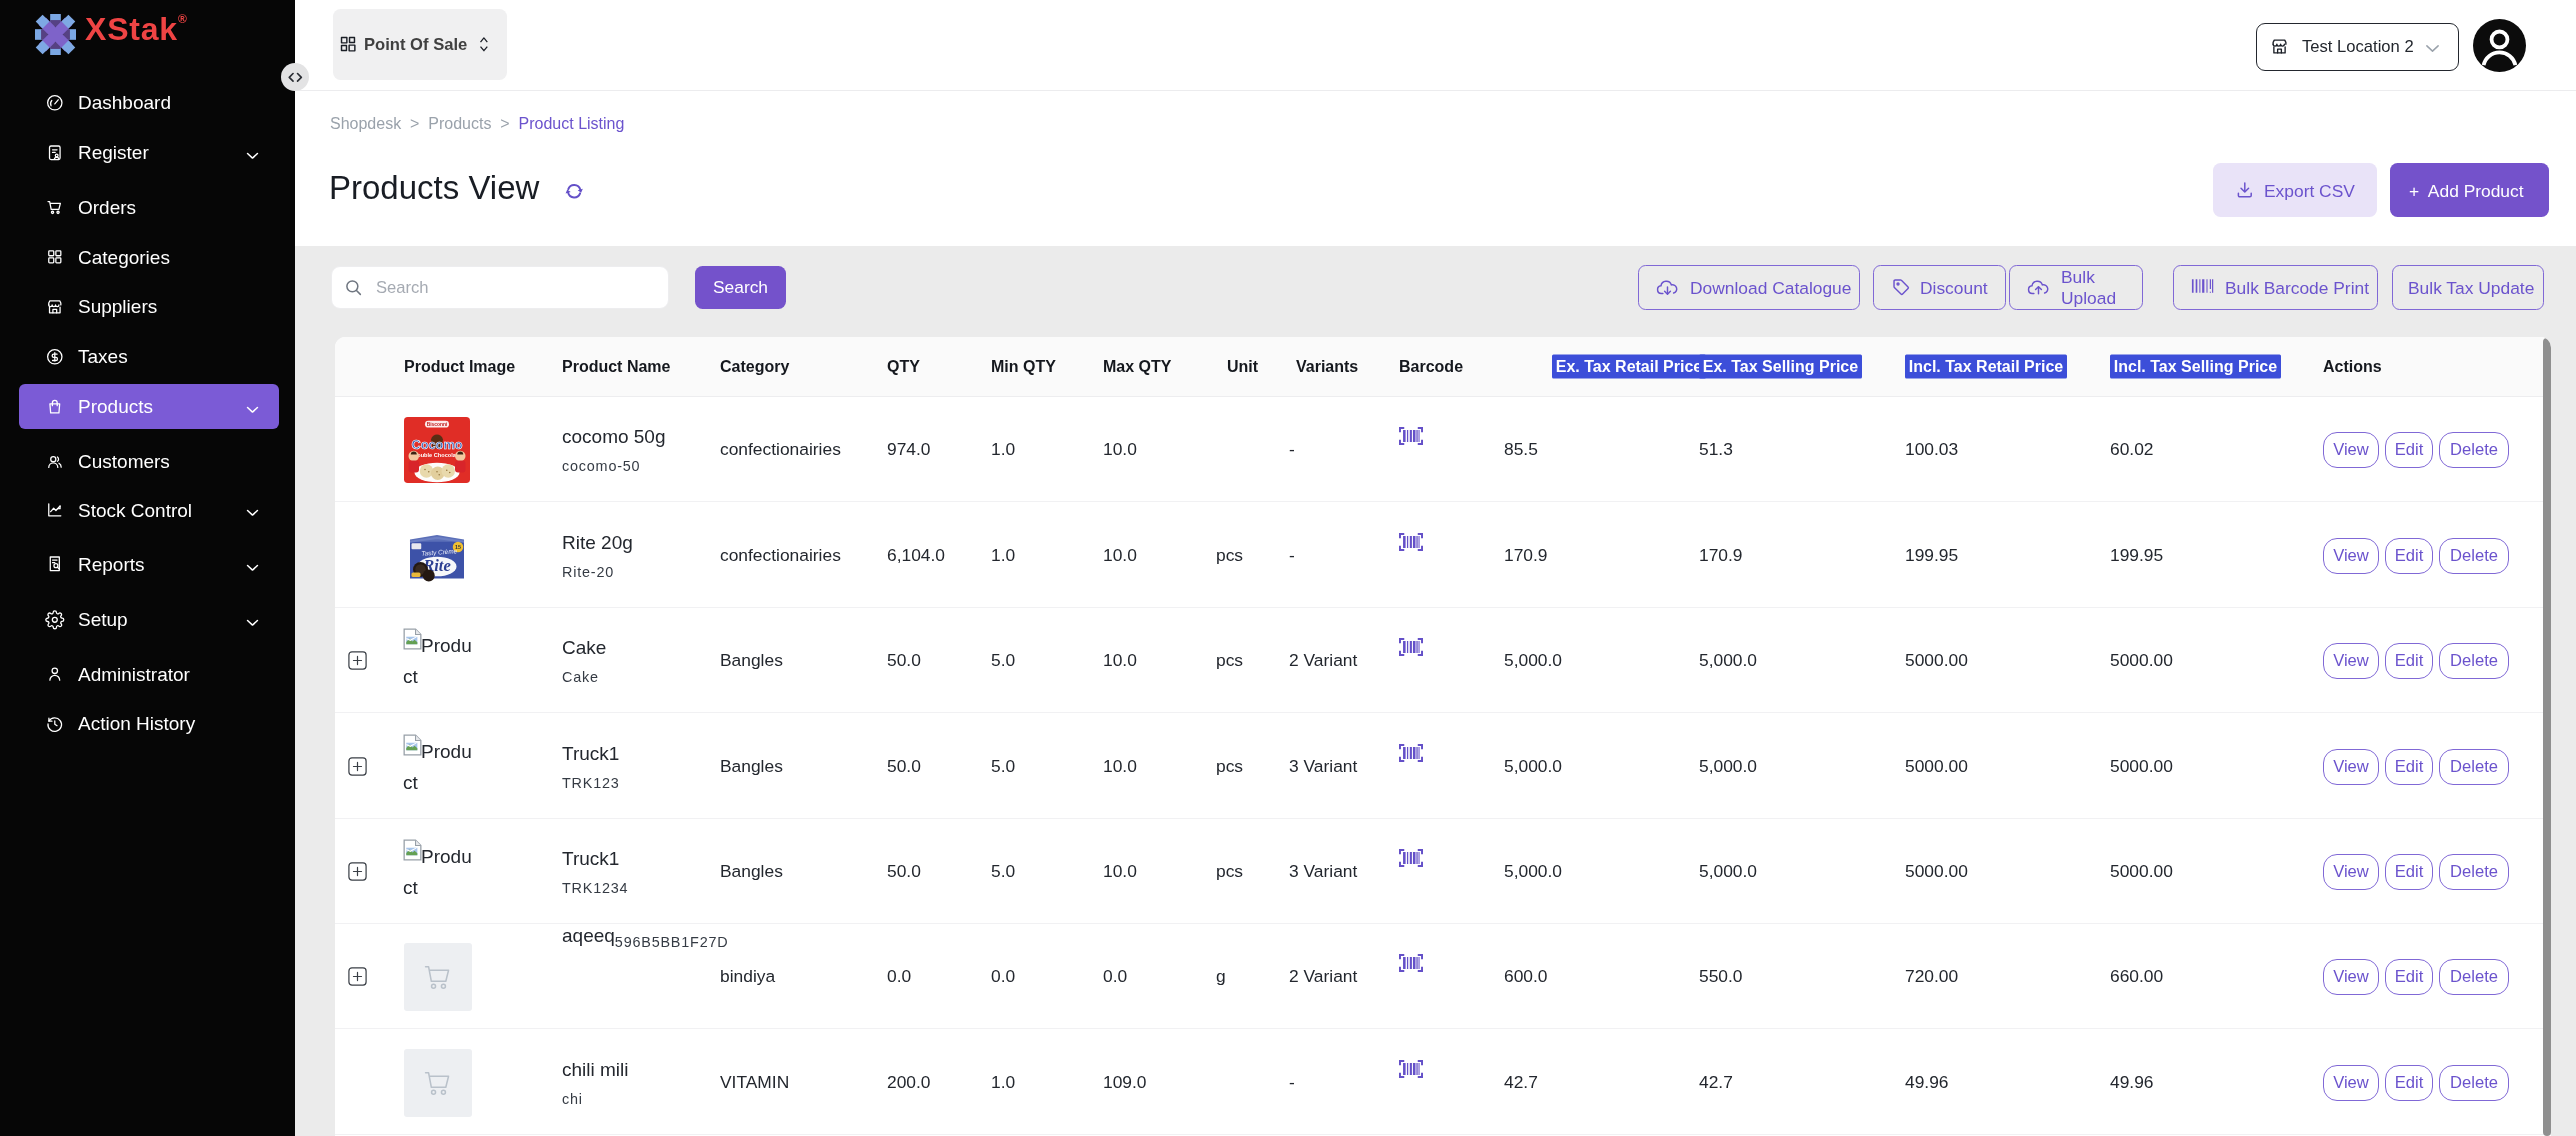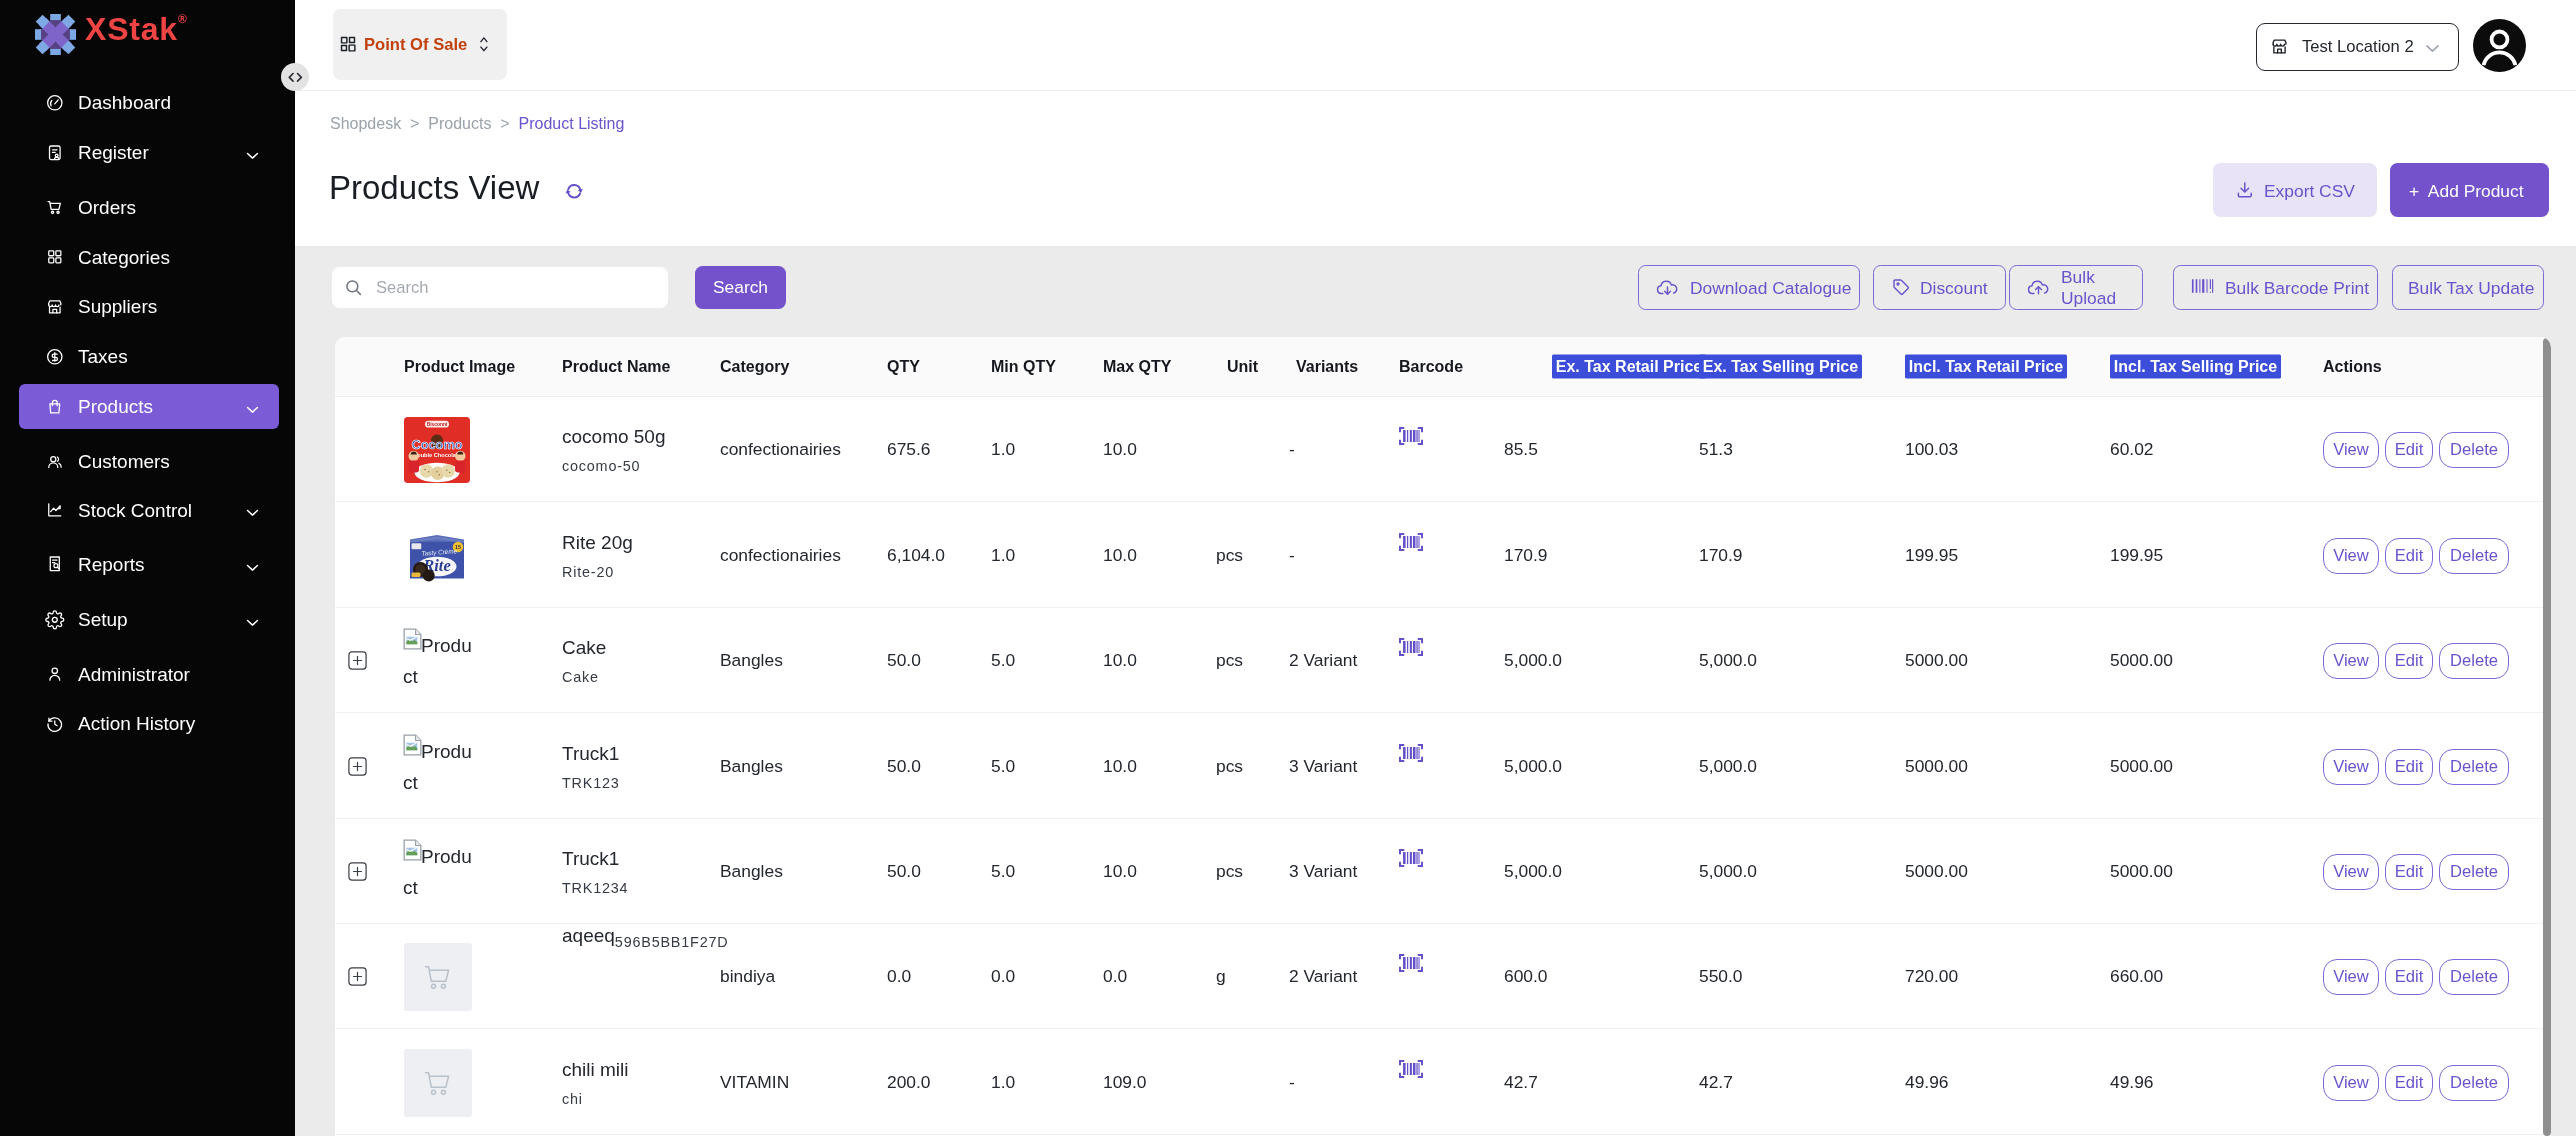--- a/index.html
+++ b/index.html
@@ -22,21 +22,21 @@
 <div class="topbar">
   <div style="position:absolute;left:38px;top:9px;width:174px;height:71px;background:#f0f0f1;border-radius:7.6px;"></div>
   <div style="position:absolute;left:45px;top:36px;"><svg width="16" height="16" viewBox="0 0 21 21" style="">
         <g fill="none" stroke="#1b1f27" stroke-width="1.9" stroke-linecap="round" stroke-linejoin="round">
           <rect x="2" y="2" width="7" height="7"></rect>
           <rect x="12.5" y="2" width="6.5" height="6.5"></rect>
           <rect x="2" y="12.5" width="6.5" height="6.5"></rect>
           <rect x="12" y="12" width="7.5" height="7.5"></rect>
         </g>
       </svg></div>
-  <div style="position:absolute;left:69px;top:35px;font-size:16.6px;font-weight:bold;color:#c2410c;">Point Of Sale</div>
+  <div style="position:absolute;left:69px;top:35px;font-size:16.6px;font-weight:bold;color:#404040;">Point Of Sale</div>
   <div style="position:absolute;left:184px;top:36px;"><svg width="9.8" height="16.6" viewBox="0 0 13 22" style="">
         <path d="M2 8l4.5-5.5L11 8" fill="none" stroke="#1b1f27" stroke-width="1.7" stroke-linejoin="round"></path>
         <path d="M2 14l4.5 5.5L11 14" fill="none" stroke="#1b1f27" stroke-width="1.7" stroke-linejoin="round"></path>
       </svg></div>
 
   <div style="position:absolute;left:1961px;top:23px;width:203px;height:48px;border:1.5px solid #23272e;border-radius:9px;"></div>
   <div style="position:absolute;left:1974px;top:36px;"><svg width="21" height="21" viewBox="0 0 28 28" style="">
         <g fill="none" stroke="#1b1f27" stroke-width="1.8" stroke-linecap="round" stroke-linejoin="round">
           <path d="M5.5 11V8.5L7 5.5h14l1.5 3V11"></path>
           <path d="M5.5 11c0 1.3 1.1 2.4 2.5 2.4s2.5-1.1 2.5-2.4c0 1.3 1.1 2.4 2.5 2.4s2.5-1.1 2.5-2.4c0 1.3 1.1 2.4 2.5 2.4s2.5-1.1 2.5-2.4"></path>
@@ -178,21 +178,21 @@
           <circle cx="75" cy="52" r="7" fill="#f3c9a0"></circle>
           <rect x="68" y="58" width="14" height="16" rx="4" fill="#d8242a"></rect>
           <path d="M9 50a4 4 0 0 1 8 0" fill="#3c2414"></path>
           <path d="M71 50a4 4 0 0 1 8 0" fill="#3c2414"></path>
         </svg></div>
       <div style="position:absolute;left:227px;top:0;height:105px;display:flex;flex-direction:column;justify-content:center;">
         <div style="font-size:19px;color:#23272e;line-height:23px;">cocomo 50g</div>
         <div style="font-size:14.4px;color:#353b44;line-height:18px;margin-top:9px;letter-spacing:0.8px;">cocomo-50</div>
       </div>
       <div class="cv" style="left:385px;">confectionairies</div>
-      <div class="cv" style="left:552px;">675.6</div>
+      <div class="cv" style="left:552px;">974.0</div>
       <div class="cv" style="left:656px;">1.0</div>
       <div class="cv" style="left:768px;">10.0</div>
       <div class="cv" style="left:954px;">-</div>
       <div style="position:absolute;left:1064px;top:29.5px;"><svg width="24" height="18" viewBox="0 0 32 24" style="">
           <g fill="#6450c8">
             <path d="M0 0h7v2.6H2.6V7H0z"></path>
             <path d="M25 0h7v7h-2.6V2.6H25z"></path>
             <path d="M0 24h7v-2.6H2.6V17H0z"></path>
             <path d="M25 24h7v-7h-2.6v4.4H25z"></path>
             <rect x="5.4" y="4" width="3.4" height="16"></rect>

